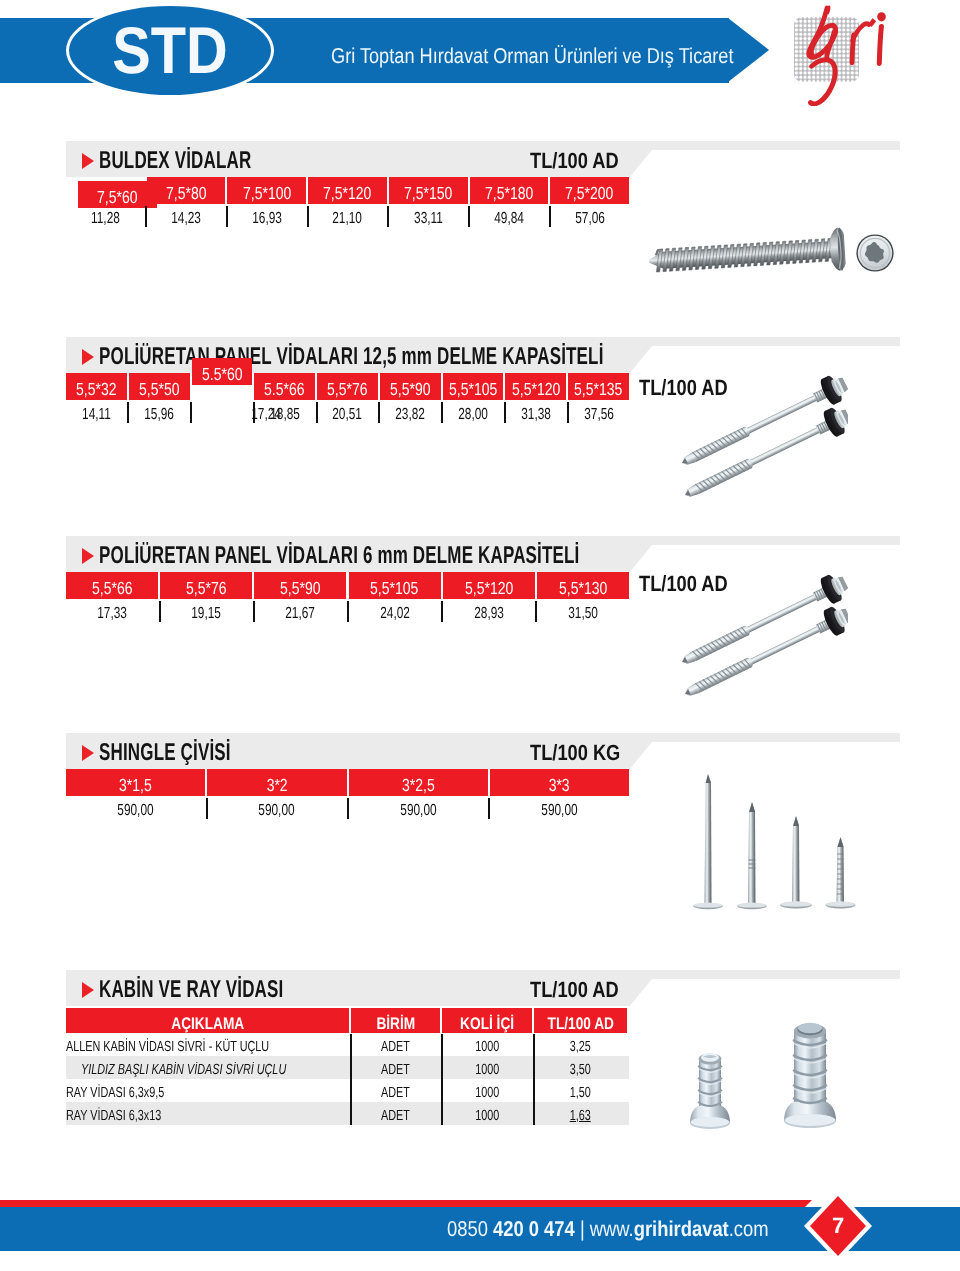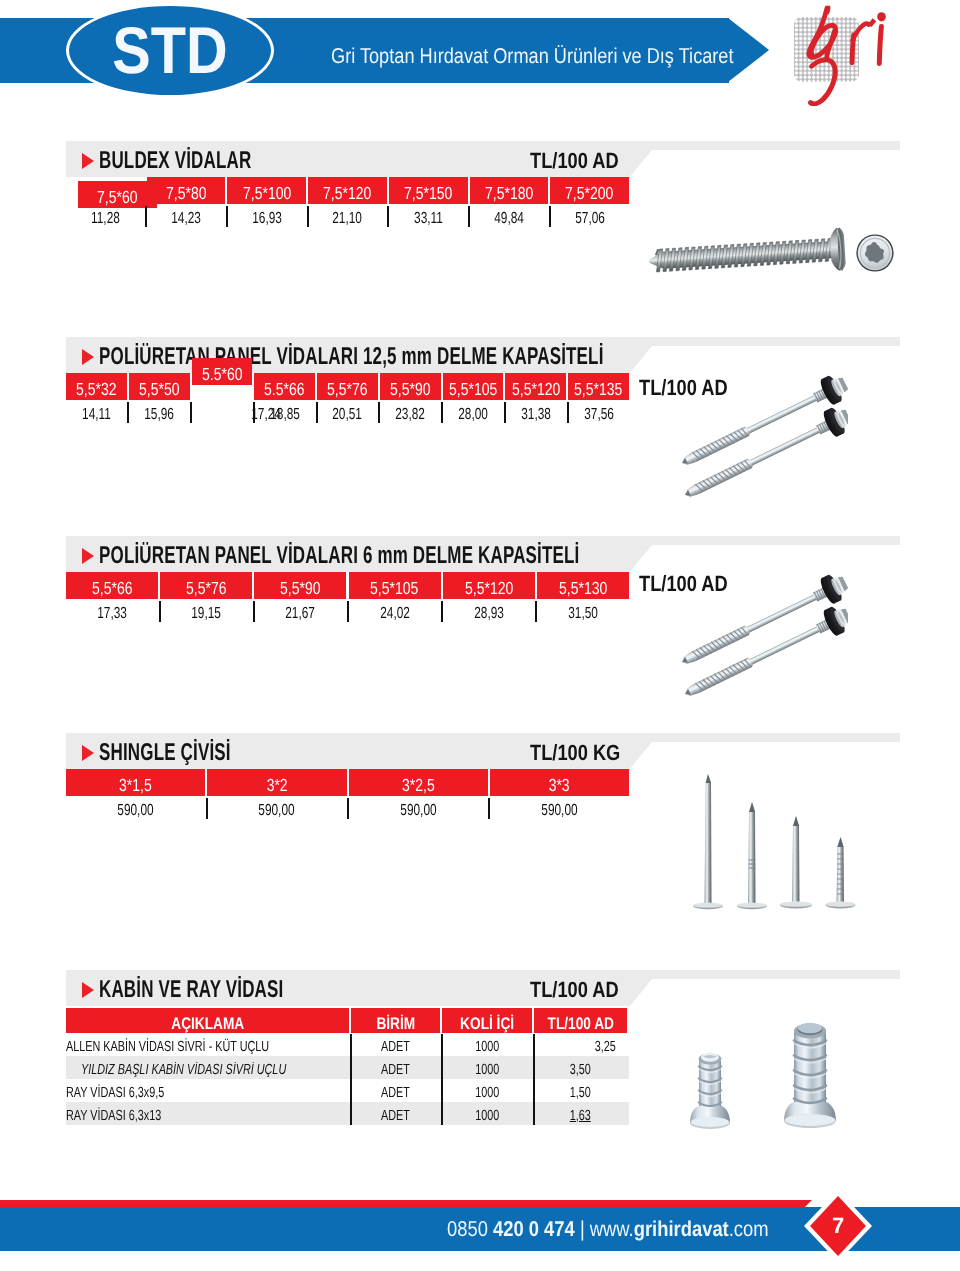--- a/index.html
+++ b/index.html
@@ -368,21 +368,21 @@
         <div class="krow" style="left:0;top:63px;width:563px;background:#fff;"></div>
         <div class="kc" style="left:0px;top:65px;width:283px;padding-left:0px;">
           <span class="condc">ALLEN KABİN VİDASI SİVRİ - KÜT UÇLU</span>
         </div>
         <div class="kc ctr" style="left:285px;top:65px;width:89px;">
           <span class="condc">ADET</span>
         </div>
         <div class="kc ctr" style="left:376px;top:65px;width:90px;">
           <span class="condc">1000</span>
         </div>
-        <div class="kc ctr" style="left:468px;top:65px;width:93px;padding-left:25px;">
+        <div class="kc ctr" style="left:468px;top:65px;width:93px;">
           <span class="condc">3,25</span>
         </div>
         <div class="krow" style="left:0;top:86px;width:563px;background:#e9e9e9;"></div>
         <div class="kc" style="left:0px;top:88px;width:283px;padding-left:15px;font-style:italic;">
           <span class="condc">YILDIZ BAŞLI KABİN VİDASI SİVRİ UÇLU</span>
         </div>
         <div class="kc ctr" style="left:285px;top:88px;width:89px;">
           <span class="condc">ADET</span>
         </div>
         <div class="kc ctr" style="left:376px;top:88px;width:90px;">

